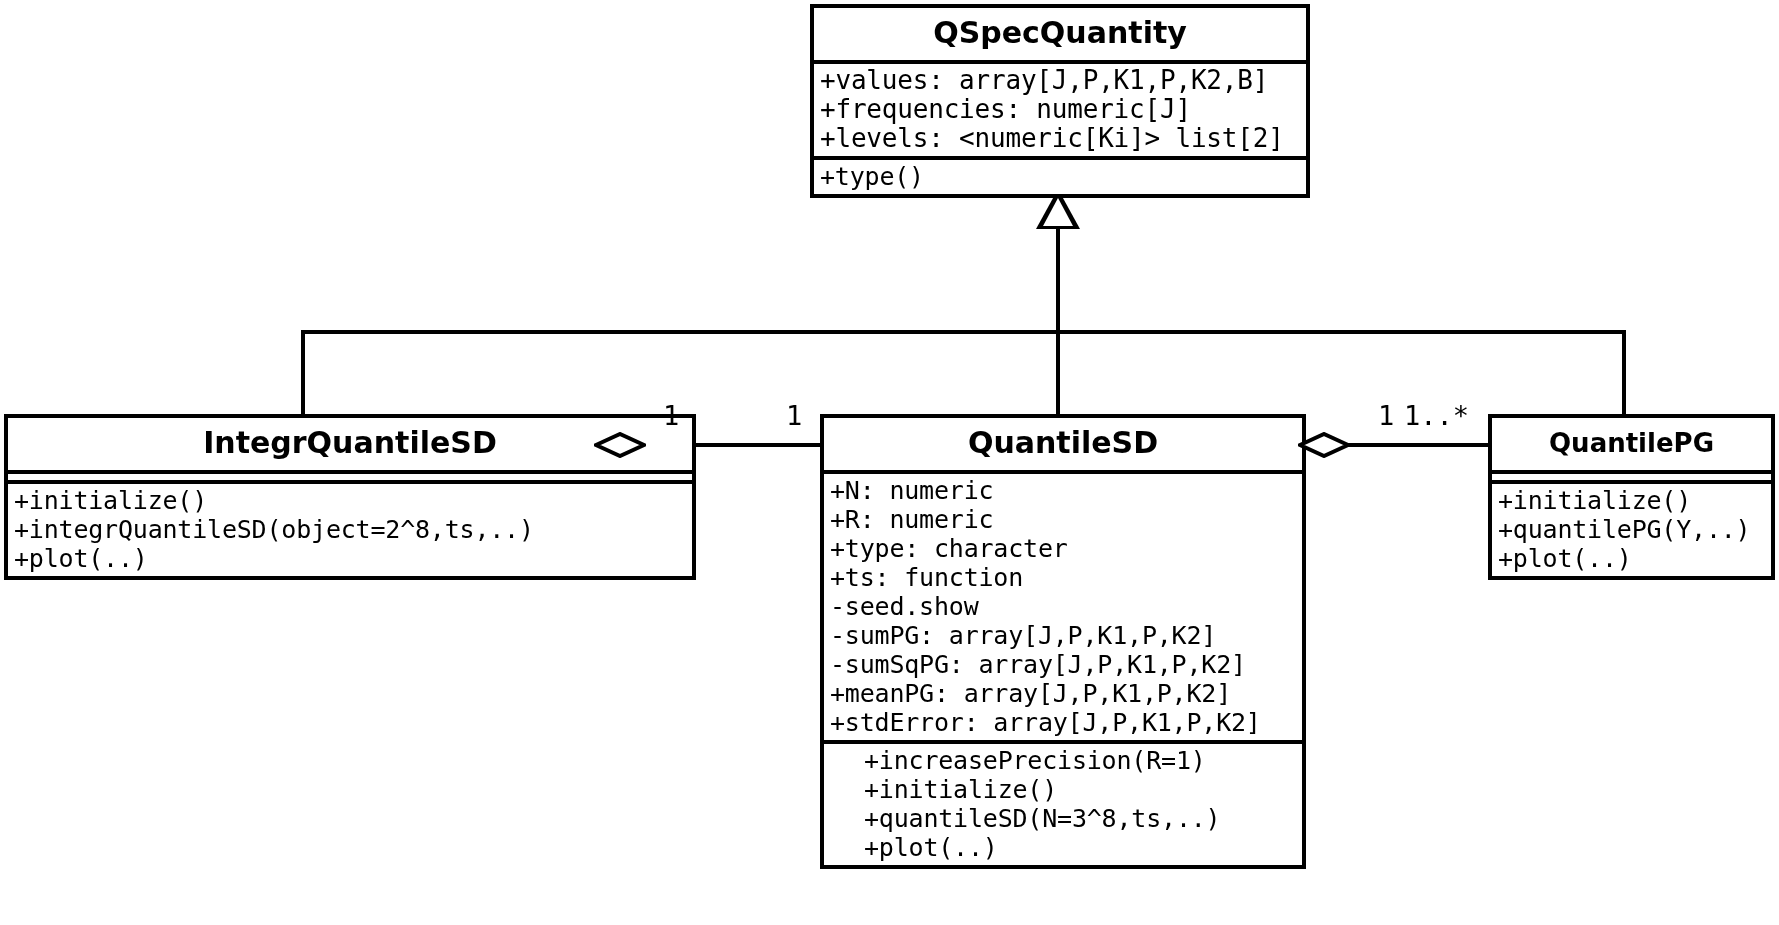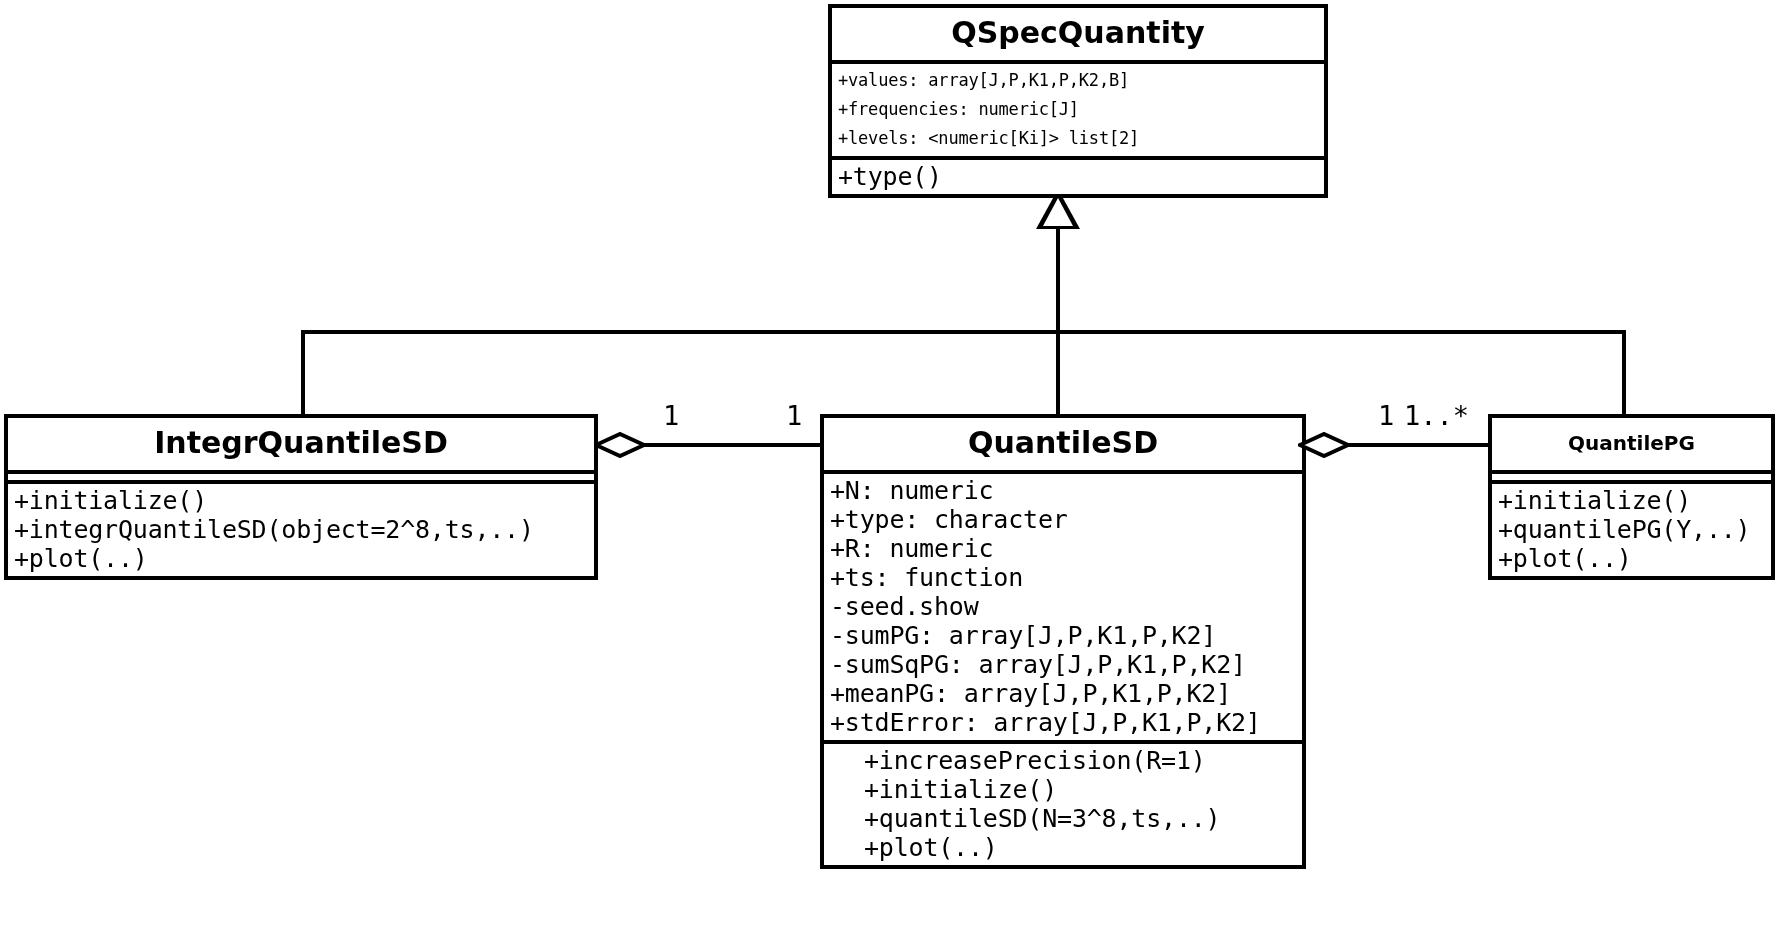--- a/index.html
+++ b/index.html
@@ -124,71 +124,71 @@
 
   <div class="ln ln-h" style="left:596px; top:443px; width:230px;"></div>
 
   <div class="ln ln-h" style="left:1300px; top:443px; width:190px;"></div>
 
   <div class="gen-tri" style="left:1058px; top:189px;">
     <div class="tri-outer"></div>
     <div class="tri-inner"></div>
   </div>
 
-  <div class="uml-class" style="left:810px; top:4px; width:500px;margin-left:18px;">
+  <div class="uml-class" style="left:810px; top:4px; width:500px;">
     <div class="uml-title" style="font-size:30px; line-height:38px;">QSpecQuantity</div>
     <div class="uml-sep"></div>
-    <div class="uml-compartment" style="font-size:17px;">
+    <div class="uml-compartment" style="font-size:26px;">
       <div class="member">+values: array[J,P,K1,P,K2,B]</div>
       <div class="member">+frequencies: numeric[J]</div>
       <div class="member">+levels: &lt;numeric[Ki]&gt; list[2]</div>
     </div>
     <div class="uml-sep"></div>
     <div class="uml-compartment" style="font-size:25px;">
       <div class="member">+type()</div>
     </div>
   </div>
 
-  <div class="uml-class" style="left:4px; top:414px; width:594px;">
+  <div class="uml-class" style="left:4px; top:414px; width:692px;">
     <div class="uml-title" style="font-size:30px; line-height:38px;">IntegrQuantileSD</div>
     <div class="uml-sep"></div>
     <div class="uml-compartment empty"></div>
     <div class="uml-sep"></div>
     <div class="uml-compartment" style="font-size:25px;">
       <div class="member">+initialize()</div>
       <div class="member">+integrQuantileSD(object=2^8,ts,..)</div>
       <div class="member">+plot(..)</div>
     </div>
   </div>
 
   <div class="uml-class" style="left:820px; top:414px; width:486px;">
     <div class="uml-title" style="font-size:30px; line-height:38px;">QuantileSD</div>
     <div class="uml-sep"></div>
     <div class="uml-compartment" style="font-size:25px;border-radius:11px;">
       <div class="member">+N: numeric</div>
+      <div class="member">+R: numeric</div>
       <div class="member">+type: character</div>
-      <div class="member">+R: numeric</div>
       <div class="member">+ts: function</div>
       <div class="member">-seed.show</div>
       <div class="member">-sumPG: array[J,P,K1,P,K2]</div>
       <div class="member">-sumSqPG: array[J,P,K1,P,K2]</div>
       <div class="member">+meanPG: array[J,P,K1,P,K2]</div>
       <div class="member">+stdError: array[J,P,K1,P,K2]</div>
     </div>
     <div class="uml-sep"></div>
     <div class="uml-compartment" style="font-size:25px;padding-left:40px;">
       <div class="member">+increasePrecision(R=1)</div>
       <div class="member">+initialize()</div>
       <div class="member">+quantileSD(N=3^8,ts,..)</div>
       <div class="member">+plot(..)</div>
     </div>
   </div>
 
   <div class="uml-class" style="left:1488px; top:414px; width:287px;">
-    <div class="uml-title" style="font-size:20px; line-height:38px;">QuantilePG</div>
+    <div class="uml-title" style="font-size:26px; line-height:38px;">QuantilePG</div>
     <div class="uml-sep"></div>
     <div class="uml-compartment empty"></div>
     <div class="uml-sep"></div>
     <div class="uml-compartment" style="font-size:25px;">
       <div class="member">+initialize()</div>
       <div class="member">+quantilePG(Y,..)</div>
       <div class="member">+plot(..)</div>
     </div>
   </div>
 

